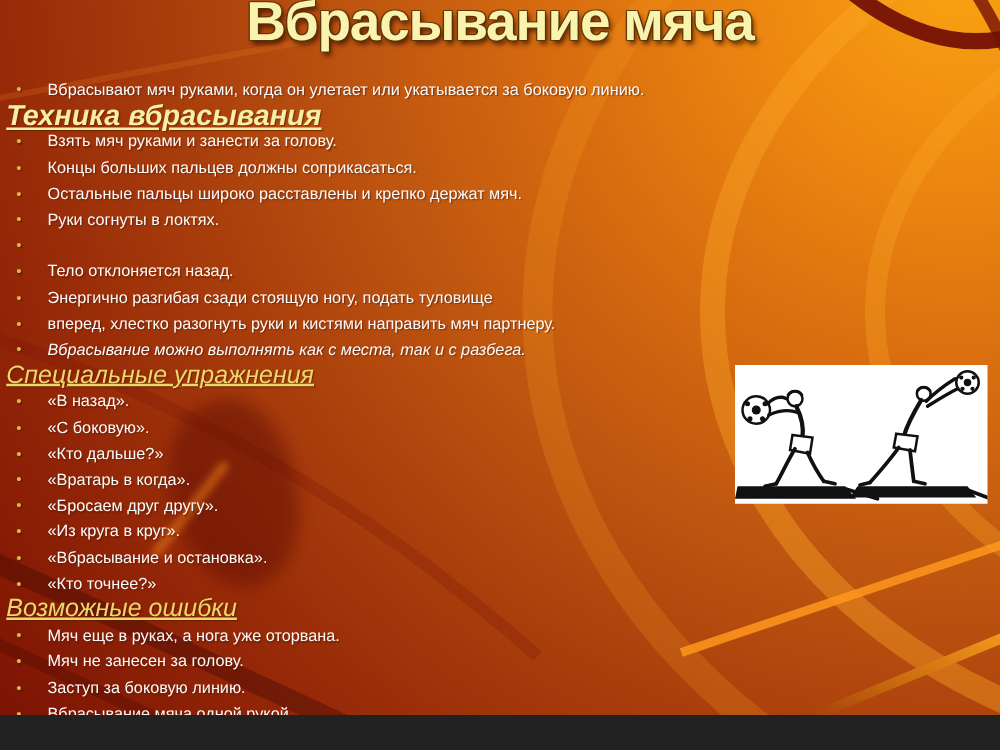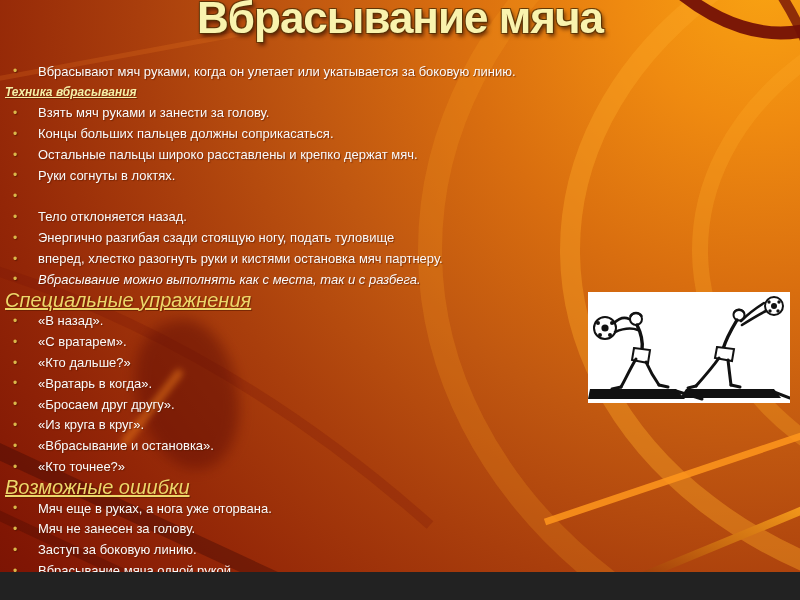--- a/index.html
+++ b/index.html
@@ -42,21 +42,21 @@
        text-shadow:1px 1px 1px rgba(80,20,0,.6);}
   .txt{font-size:13px;color:#FAFAFA;text-shadow:1px 1px 1px rgba(90,25,0,.6);}
   .t-bullet-italic .txt{font-style:italic;}
   .t-header,.t-header-bold{padding-left:5px;}
   .t-header .txt{
     color:#EDD76A;font-style:italic;text-decoration:underline;
     font-size:20px;
   }
   .t-header-bold .txt{
     color:#F6EFA6;font-style:italic;font-weight:bold;text-decoration:underline;
-    font-size:12px;
+    font-size:23px;
   }
   .figure-box{
     position:absolute;left:588px;top:292px;width:202px;height:111px;
     background:#ffffff;z-index:1;
   }
 </style>
 </head>
 <body>
 
 <div class="slide">
@@ -122,36 +122,36 @@
       <div class="line t-bullet">
         <span class="dot">•</span>
         <span class="txt">Тело отклоняется назад.</span>
       </div>
       <div class="line t-bullet">
         <span class="dot">•</span>
         <span class="txt">Энергично разгибая сзади стоящую ногу, подать туловище</span>
       </div>
       <div class="line t-bullet">
         <span class="dot">•</span>
-        <span class="txt">вперед, хлестко разогнуть руки и кистями остановка мяч партнеру.</span>
+        <span class="txt">вперед, хлестко разогнуть руки и кистями направить мяч партнеру.</span>
       </div>
       <div class="line t-bullet-italic">
         <span class="dot">•</span>
         <span class="txt">Вбрасывание можно выполнять как с места, так и с разбега.</span>
       </div>
       <div class="line t-header">
         <span class="txt">Специальные упражнения</span>
       </div>
       <div class="line t-bullet">
         <span class="dot">•</span>
         <span class="txt">«В назад».</span>
       </div>
       <div class="line t-bullet">
         <span class="dot">•</span>
-        <span class="txt">«С вратарем».</span>
+        <span class="txt">«С боковую».</span>
       </div>
       <div class="line t-bullet">
         <span class="dot">•</span>
         <span class="txt">«Кто дальше?»</span>
       </div>
       <div class="line t-bullet">
         <span class="dot">•</span>
         <span class="txt">«Вратарь в когда».</span>
       </div>
       <div class="line t-bullet">

